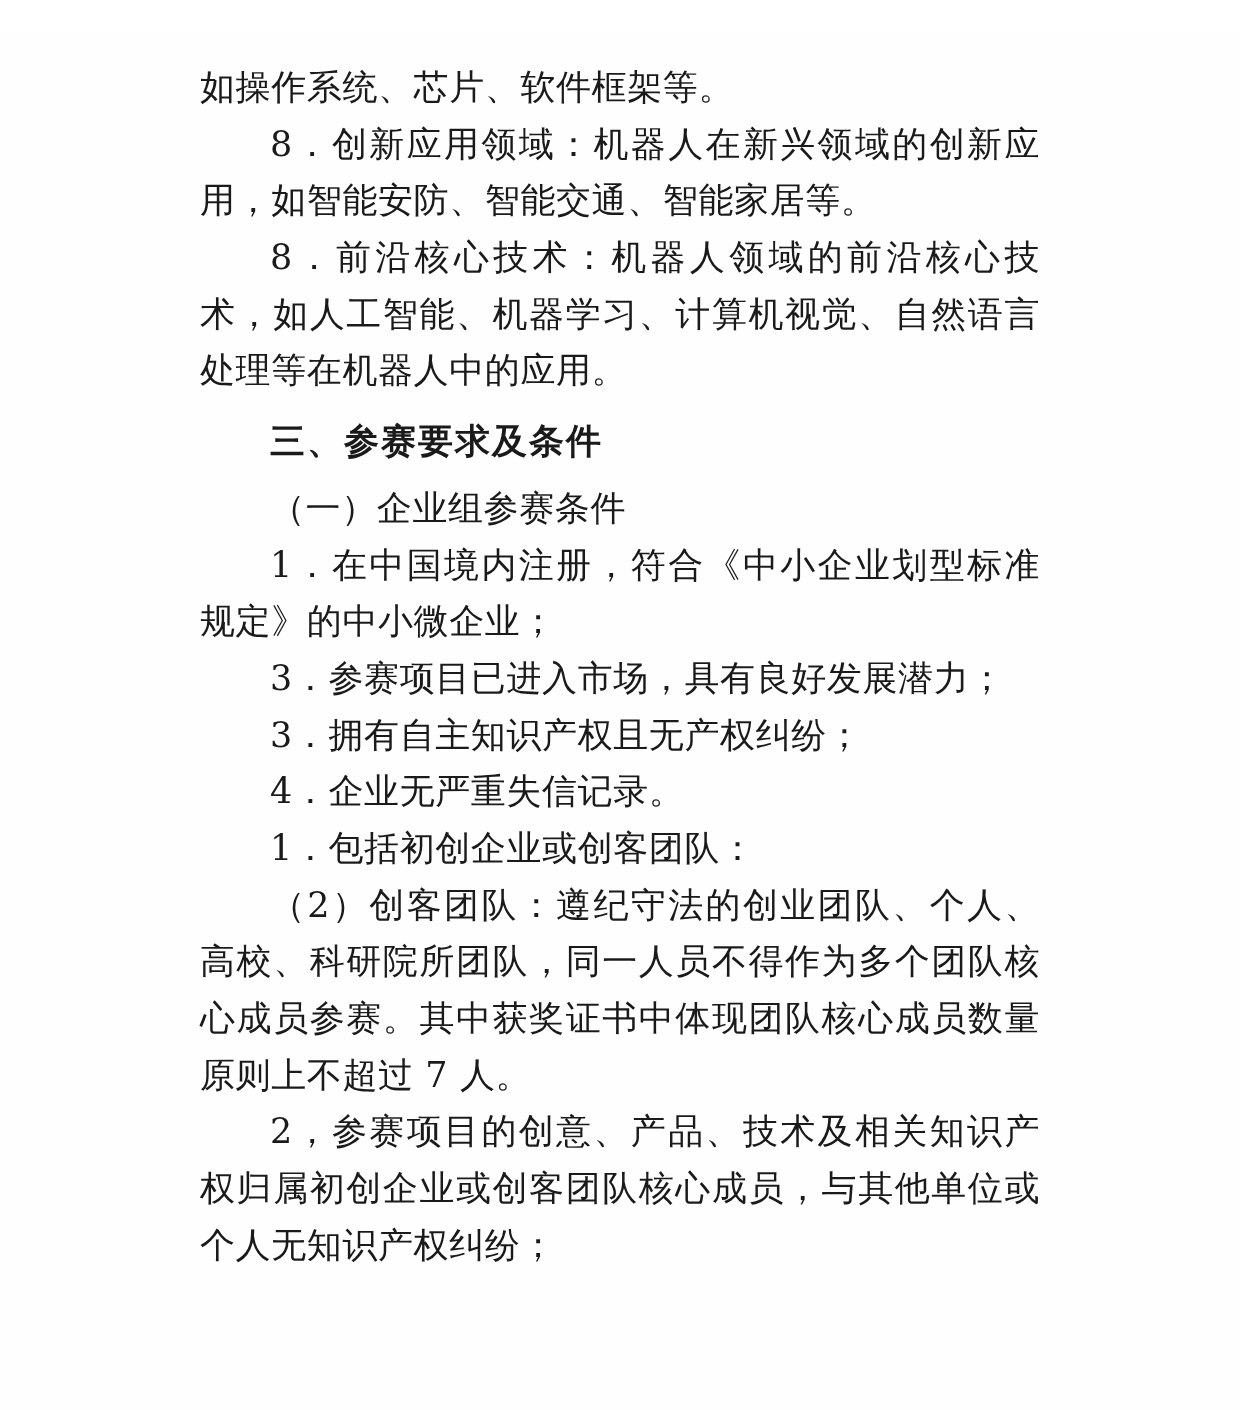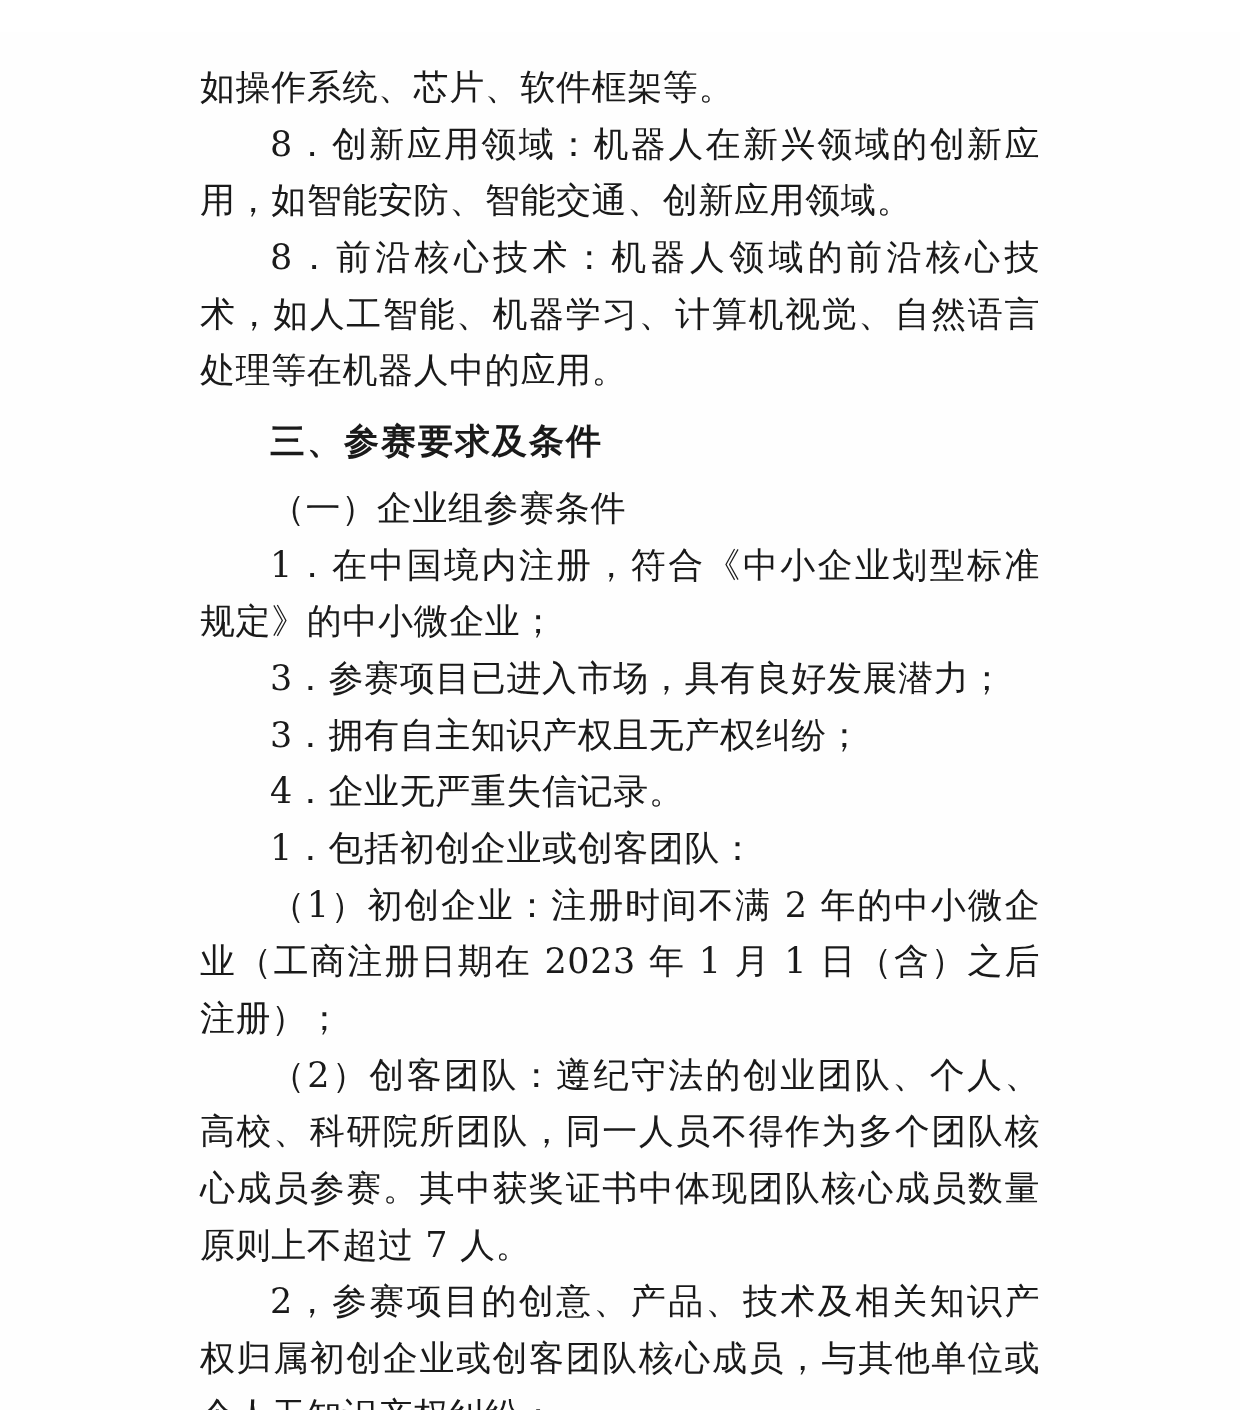--- a/index.html
+++ b/index.html
@@ -52,39 +52,38 @@
   }
 </style>
 </head>
 <body>
 
 <div class="page">
   <div class="doc-body">
 
     <p class="para-cont">如操作系统、芯片、软件框架等。</p>
 
-    <p class="para"><span class="bold-lead">8．创新应用领域：</span><span>机器人在新兴领域的创新应用，如智能安防、智能交通、创新应用领域。</span></p>
+    <p class="para"><span class="bold-lead">8．创新应用领域：</span><span>机器人在新兴领域的创新应用，如智能安防、智能交通、智能家居等。</span></p>
 
     <p class="para"><span class="bold-lead">8．前沿核心技术：</span><span>机器人领域的前沿核心技术，如人工智能、机器学习、计算机视觉、自然语言处理等在机器人中的应用。</span></p>
 
     <p class="heading">三、参赛要求及条件</p>
 
     <p class="para">（一）企业组参赛条件</p>
 
     <p class="para">1．在中国境内注册，符合《中小企业划型标准规定》的中小微企业；</p>
 
     <p class="para">3．参赛项目已进入市场，具有良好发展潜力；</p>
 
     <p class="para">3．拥有自主知识产权且无产权纠纷；</p>
 
     <p class="para">4．企业无严重失信记录。</p>
 
 
     <p class="para">1．包括初创企业或创客团队：</p>
 
-    <p class="para">（1）初创企业：注册时间不满 2 年的中小微企业（工商注册日期在 2023 年 1 月 1 日（含）之后注册）；</p>
 
     <p class="para">（2）创客团队：遵纪守法的创业团队、个人、高校、科研院所团队，同一人员不得作为多个团队核心成员参赛。其中获奖证书中体现团队核心成员数量原则上不超过 7 人。</p>
 
     <p class="para">2，参赛项目的创意、产品、技术及相关知识产权归属初创企业或创客团队核心成员，与其他单位或个人无知识产权纠纷；</p>
 
   </div>
 </div>
 
 </body></html>

